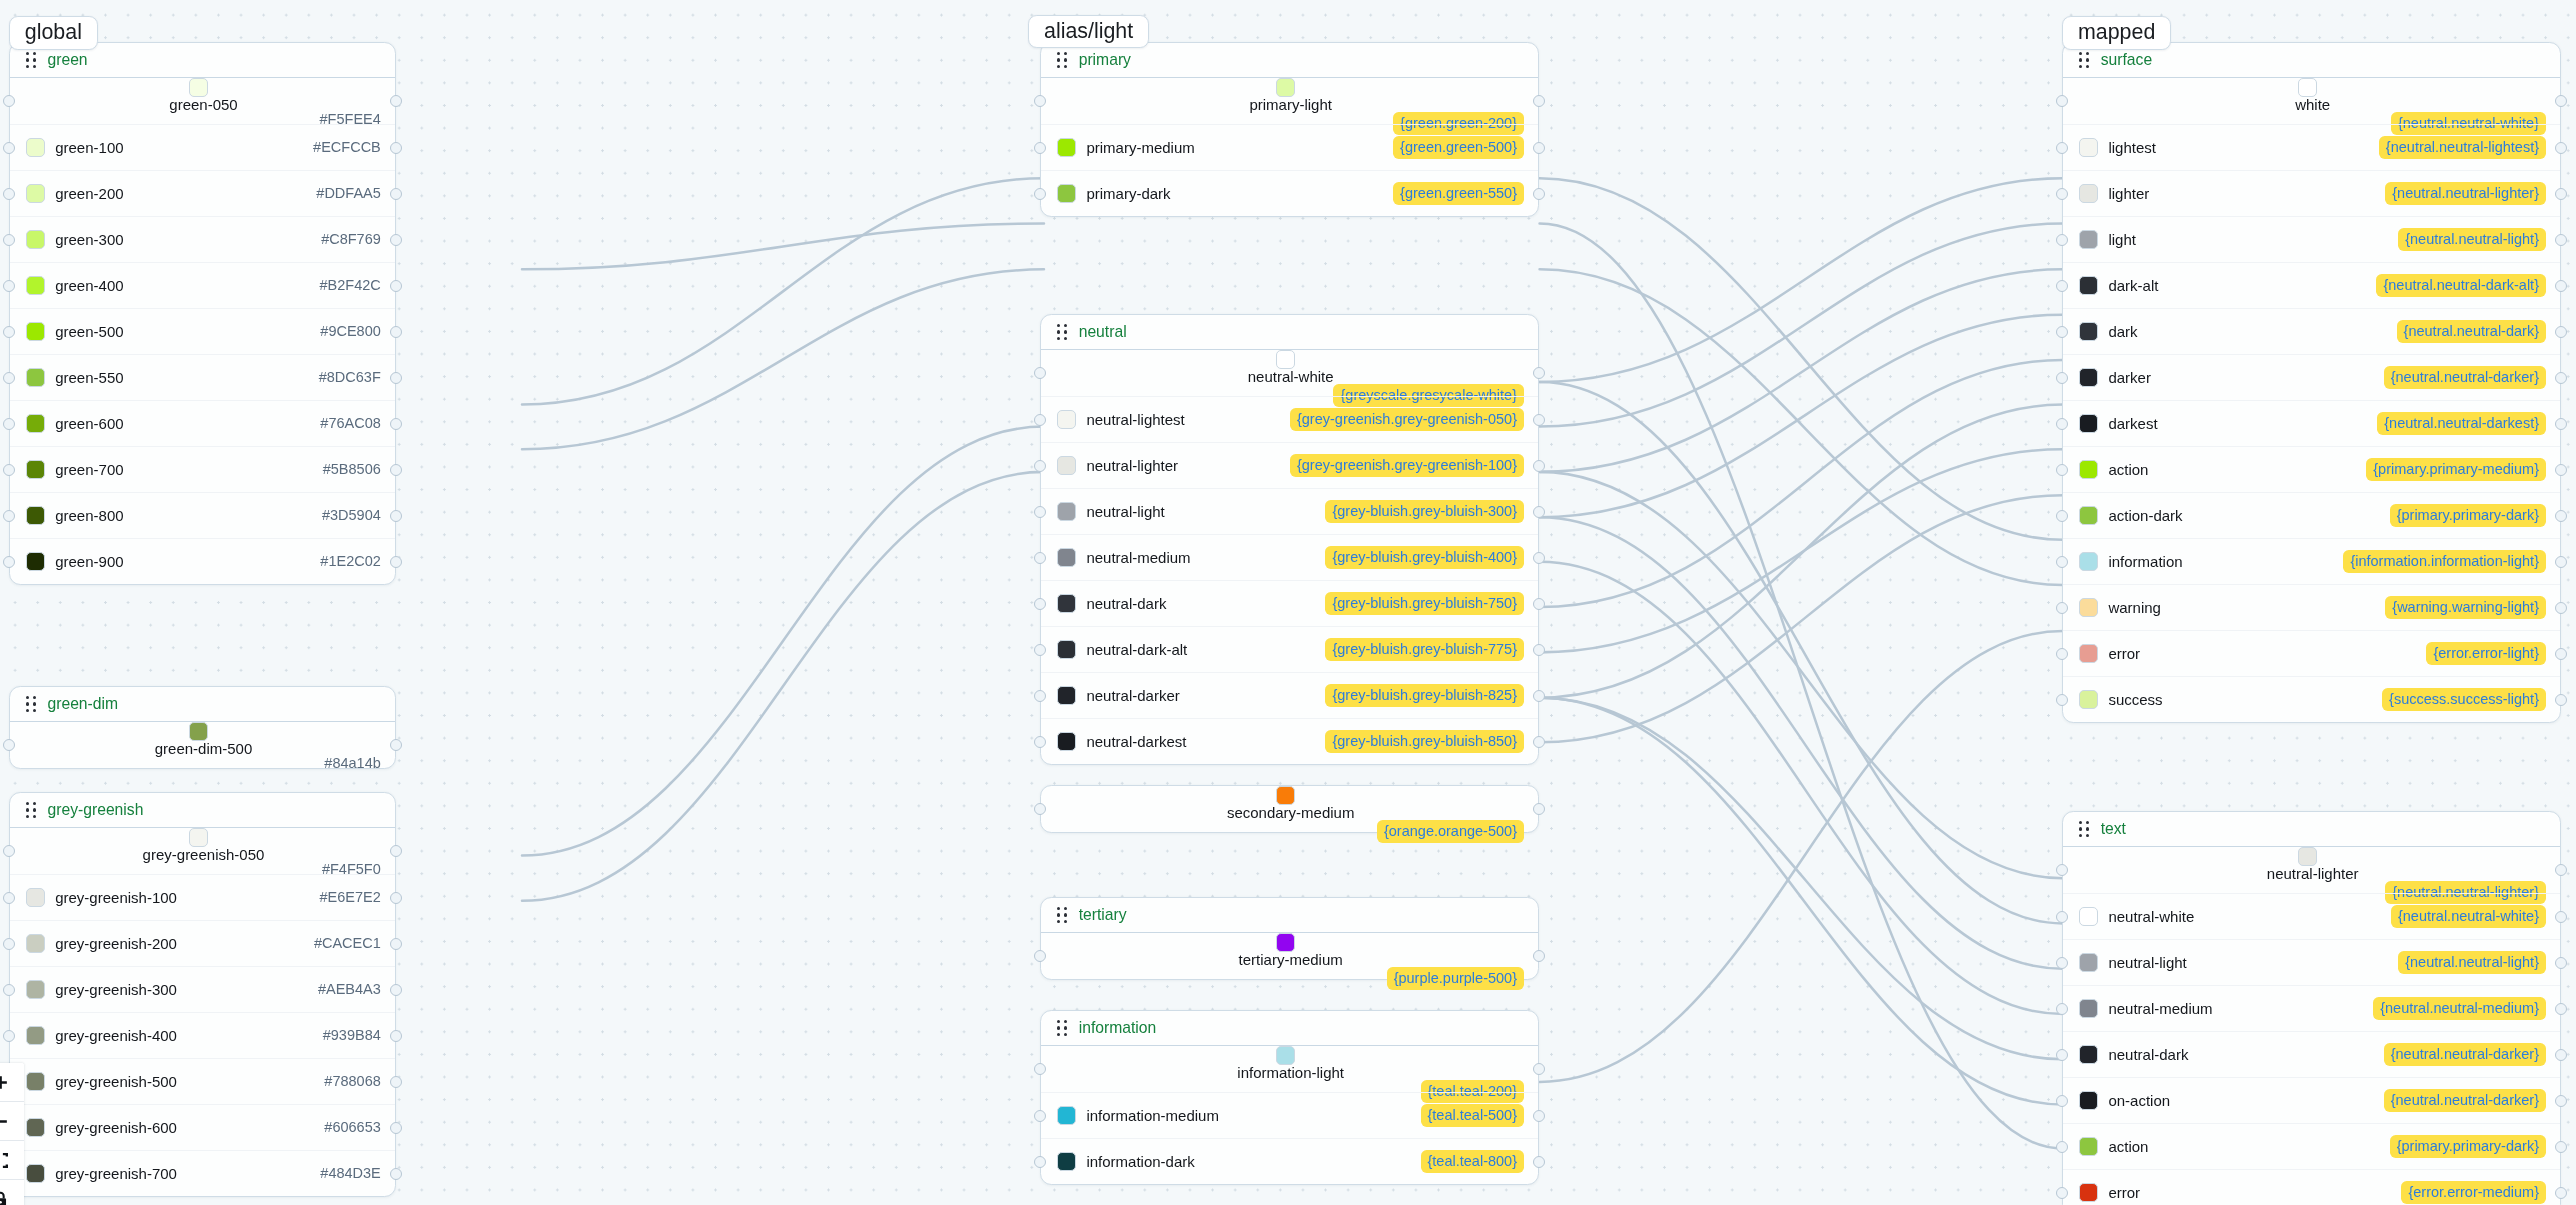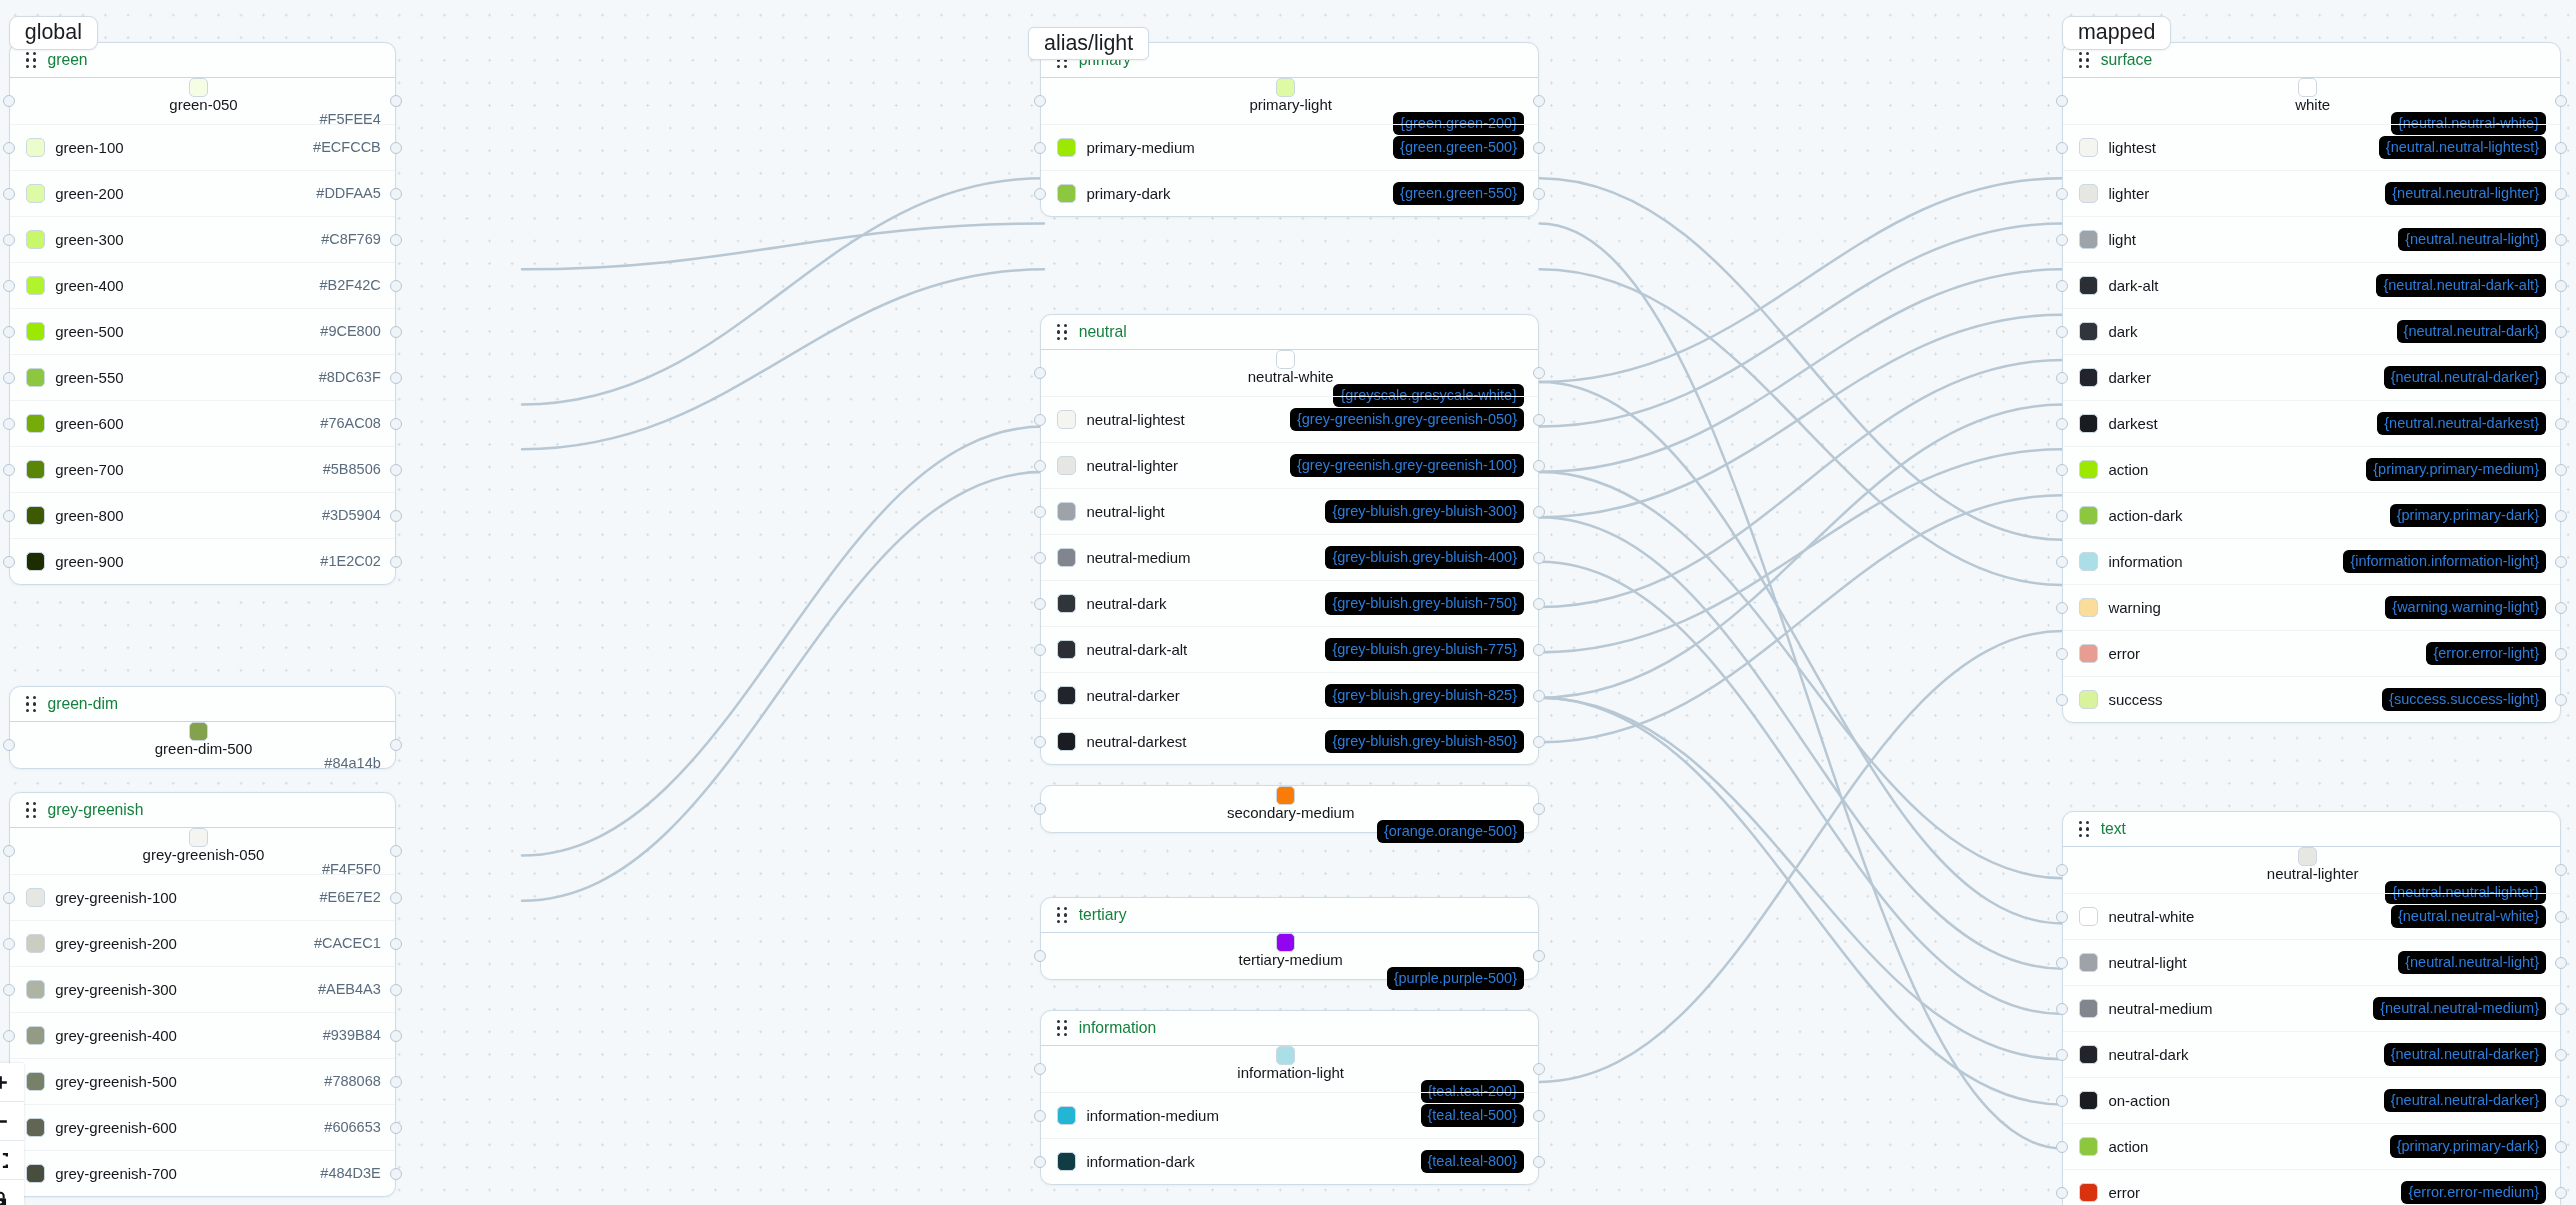--- a/index.html
+++ b/index.html
@@ -118,21 +118,21 @@
   }
   .row-value {
     margin-left: auto;
     font-size: 14.5px;
     color: #5a6b7d;
     line-height: 1;
     white-space: nowrap;
   }
   .row-value.alias {
     color: #2d7ddb;
-    background: #000000;
+    background: #fde047;
     border-radius: 5.7px;
     padding: 4.4px 7px;
     line-height: 1;
   }
 
   
   .handle {
     position: absolute;
     width: 12px;
     height: 12px;
@@ -198,21 +198,21 @@
     <path d="M2448,1109 C2800,1109 2940,643 3280,643"></path>
     <path d="M2448,1109 C2800,1109 2940,1684 3280,1684"></path>
     <path d="M2448,1109 C2800,1109 2940,1756 3280,1756"></path>
     <path d="M2448,1180 C2800,1180 2940,787 3280,787"></path>
 
     <path d="M2448,1720 C2800,1720 2940,1003 3280,1003"></path>
   </svg>
 
   <div class="group-pill" style="left:8.8px;top:16.4px;">global</div>
 
-  <div class="group-pill" style="left:1028px;top:27px;border-radius:6px;">alias/light</div>
+  <div class="group-pill" style="left:1028px;top:15px;">alias/light</div>
 
   <div class="group-pill" style="left: 2062px; top: 16.4px;" id="pill-mapped">mapped</div>
 
   <div class="card" id="card-green" style="left:8.8px;top:42px;width:387px;">
       <div class="card-header">
         <span class="drag-dots">
           <i></i>
           <i></i>
           <i></i>
           <i></i>

